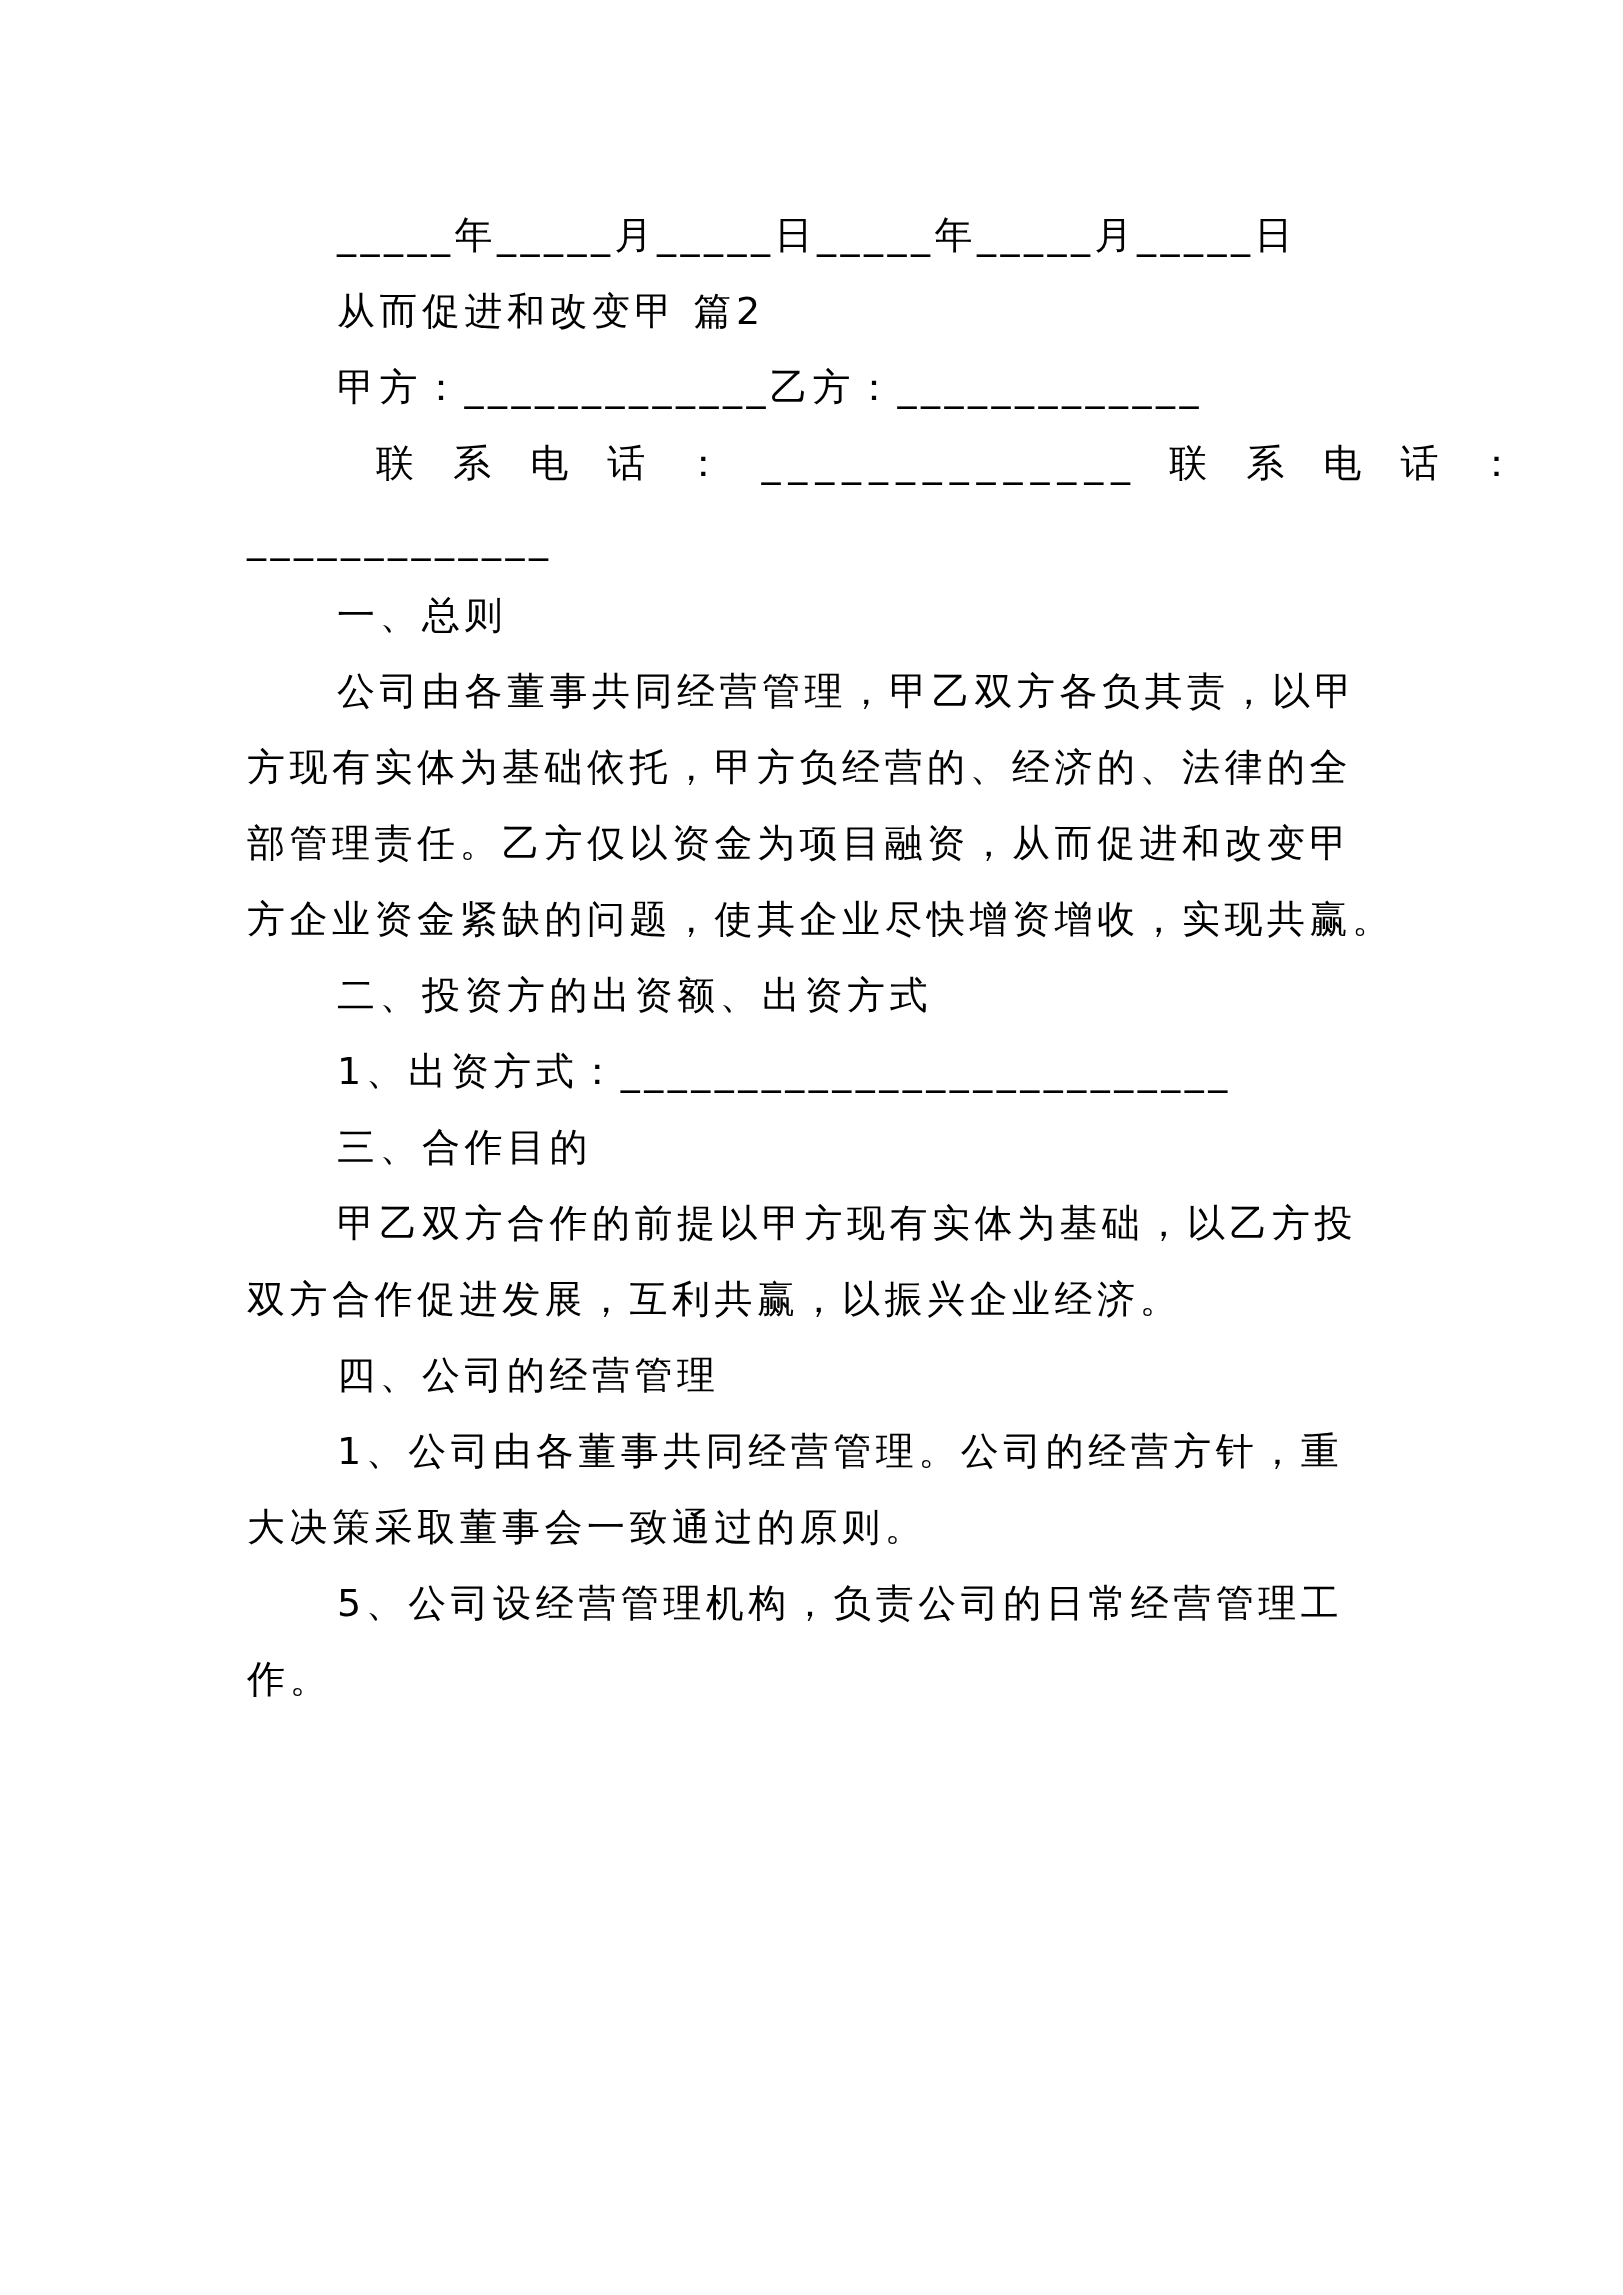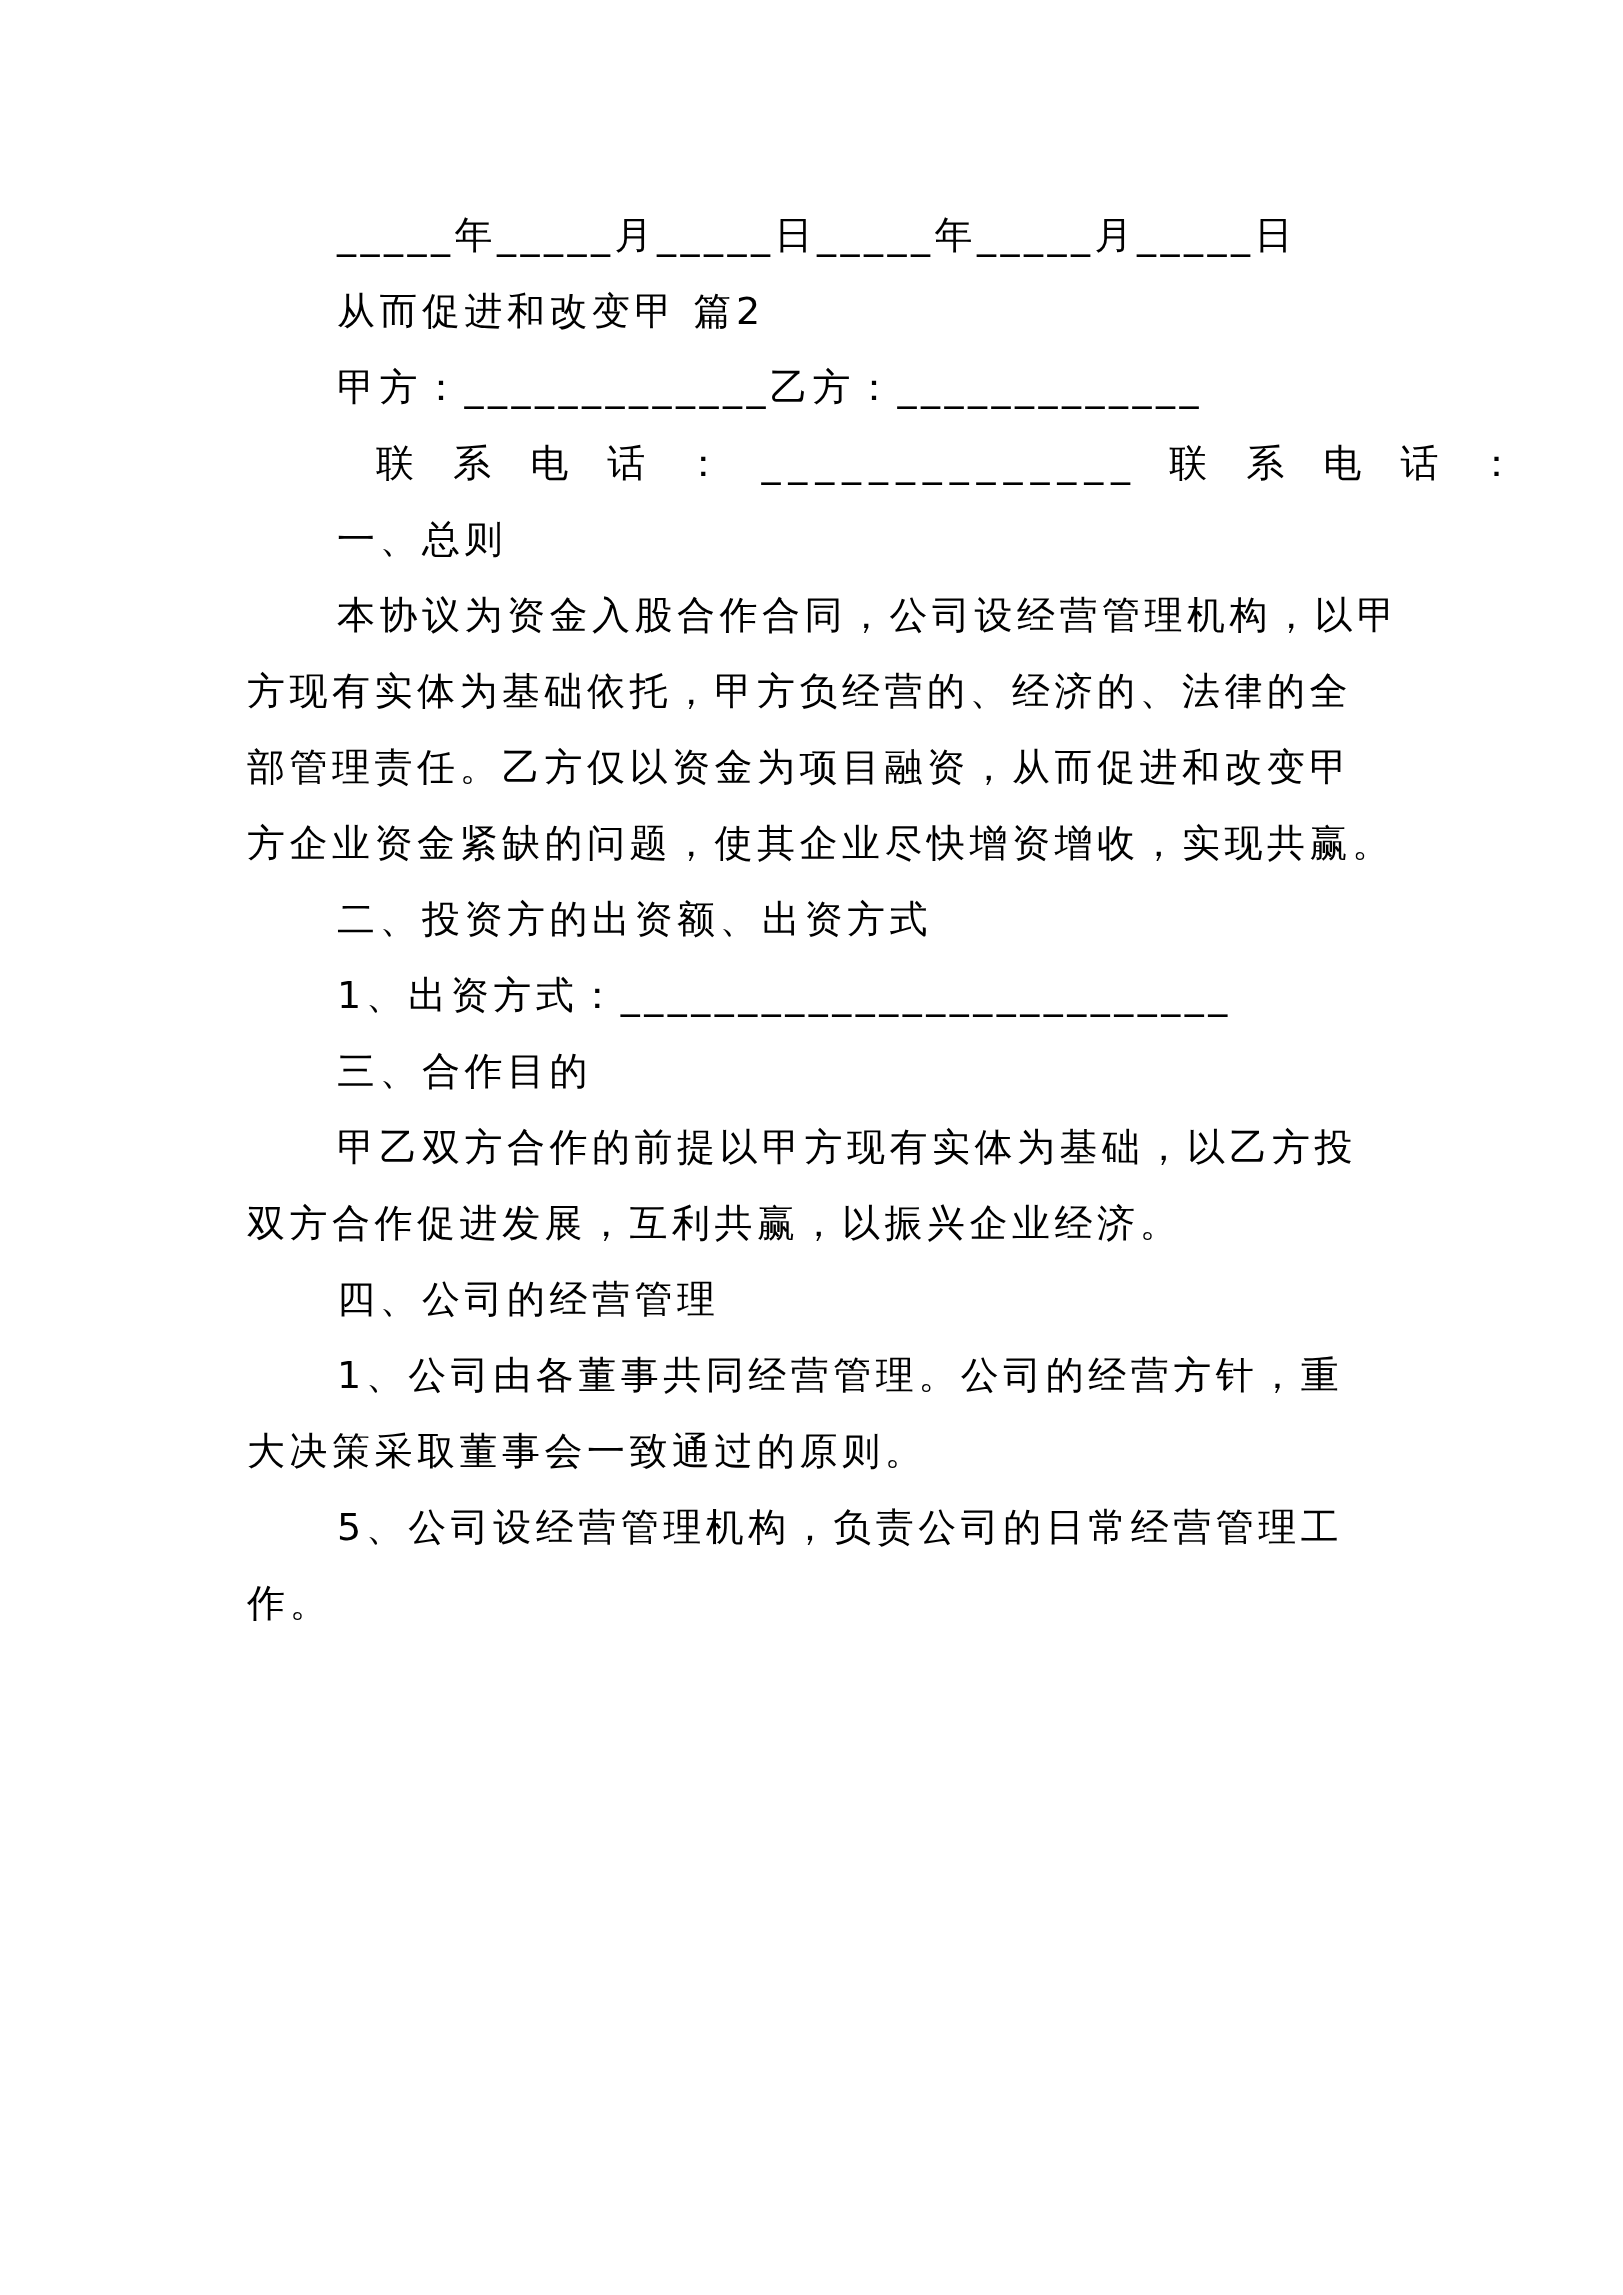--- a/index.html
+++ b/index.html
@@ -36,22 +36,23 @@
   }
 </style>
 </head>
 <body>
 
 <div class="page">
   <div class="line indent">_____年_____月_____日_____年_____月_____日</div>
   <div class="line indent">从而促进和改变甲 篇2</div>
   <div class="line indent">甲方：_____________乙方：_____________</div>
   <div class="line spread">联 系 电 话 ： ______________ 联 系 电 话 ：</div>
+  <div class="line">_____________</div>
   <div class="line indent">一、总则</div>
-  <div class="line indent">本协议为资金入股合作合同，公司设经营管理机构，以甲</div>
+  <div class="line indent">公司由各董事共同经营管理，甲乙双方各负其责，以甲</div>
   <div class="line">方现有实体为基础依托，甲方负经营的、经济的、法律的全</div>
   <div class="line">部管理责任。乙方仅以资金为项目融资，从而促进和改变甲</div>
   <div class="line">方企业资金紧缺的问题，使其企业尽快增资增收，实现共赢。</div>
   <div class="line indent">二、投资方的出资额、出资方式</div>
   <div class="line indent">1、出资方式：__________________________</div>
   <div class="line indent">三、合作目的</div>
   <div class="line indent">甲乙双方合作的前提以甲方现有实体为基础，以乙方投</div>
   <div class="line">双方合作促进发展，互利共赢，以振兴企业经济。</div>
   <div class="line indent">四、公司的经营管理</div>
   <div class="line indent">1、公司由各董事共同经营管理。公司的经营方针，重</div>

